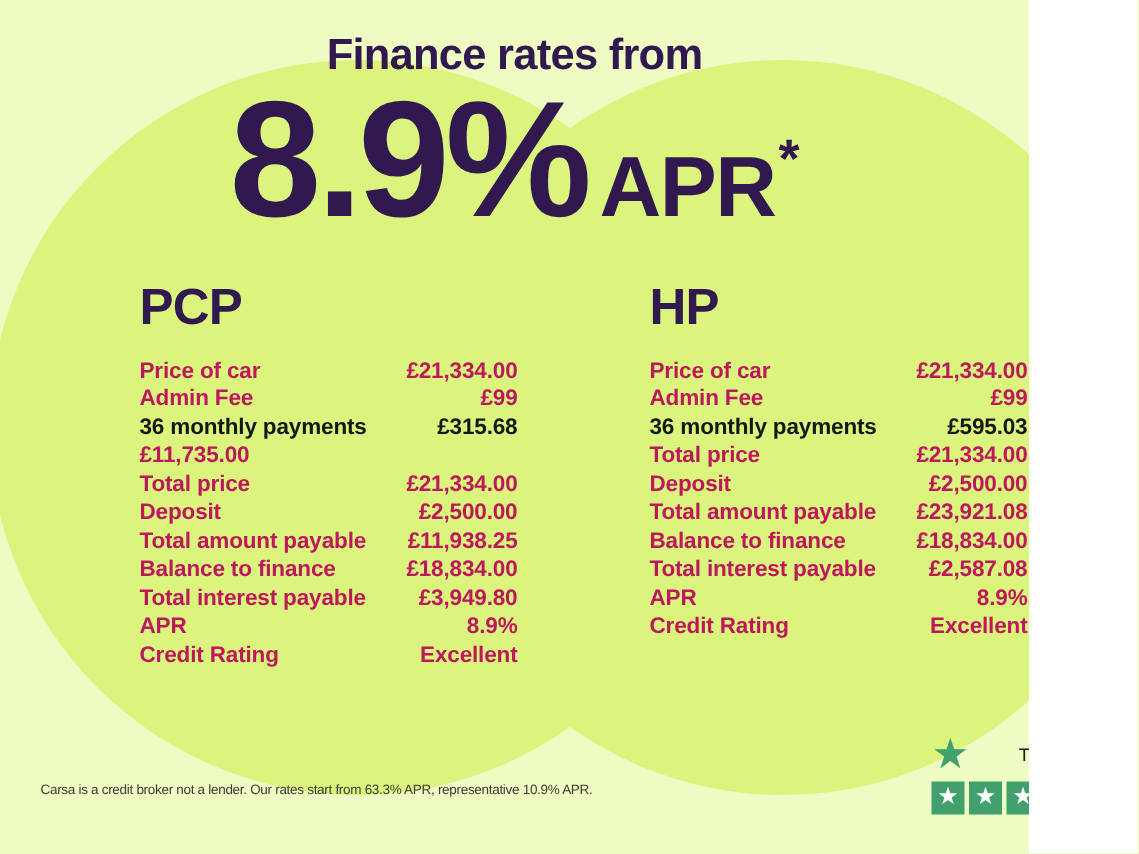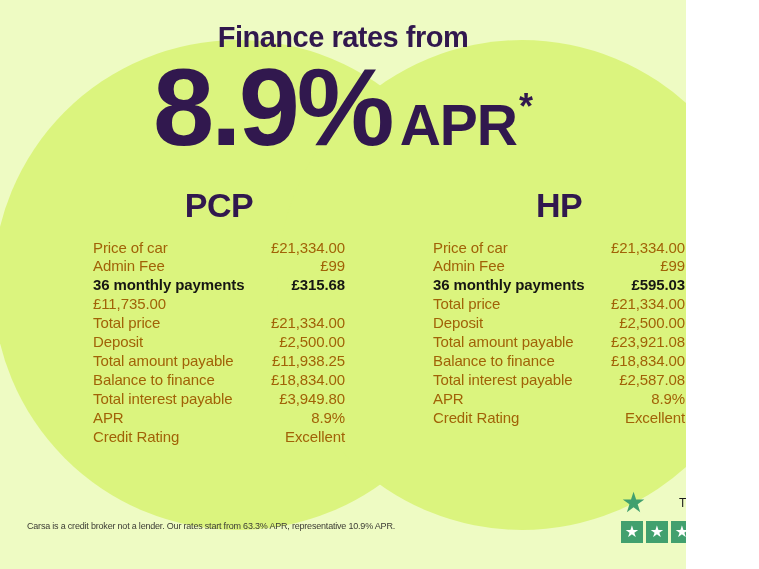--- a/index.html
+++ b/index.html
@@ -28,32 +28,32 @@
     position:absolute; top:52px; left:0; right:0;
     display:flex; justify-content:center; align-items:baseline;
     color:#31184e; z-index:3;
   }
   .rate-number { font-size:110px; font-weight:800; line-height:1; letter-spacing:-3px; }
   .rate-apr    { font-size:57px;  font-weight:800; line-height:1; margin-left:8px; letter-spacing:-1px; }
   .rate-ast    { font-size:36px;  font-weight:800; line-height:1; position:relative; top:-26px; margin-left:2px; }
 
   
   .col-title {
-    position:absolute; top:188px; width:252px; text-align:center;
+    position:absolute; top:188px; width:252px; 
     font-size:34px; line-height:1; font-weight:800; color:#31184e;
     letter-spacing:-0.5px; z-index:3;
   }
   .col-title.pcp { left:93px; }
   .col-title.hp  { left:433px; }
   .rows { position:absolute; top:239px; width:252px; z-index:3; }
   .rows.pcp { left:93px; }
   .rows.hp  { left:433px; }
   .row {
     display:flex; justify-content:space-between; align-items:baseline;
-    font-size:15px; line-height:18px; color:#a16207; letter-spacing:-0.1px;
+    font-size:15px; line-height:18px; color:#be185d; letter-spacing:-0.1px;font-weight:bold;
   }
   .row.gap  { margin-top:1px; }
   .row.bold { font-weight:700; color:#161613; }
   .row .val { text-align:left; white-space:nowrap; }
   .row .lbl { white-space:nowrap; }
 
   
   .disclaimer {
     position:absolute; left:27px; top:520px; z-index:3;
     font-size:9px; line-height:12px; color:#3c3c34; letter-spacing:-0.2px;

